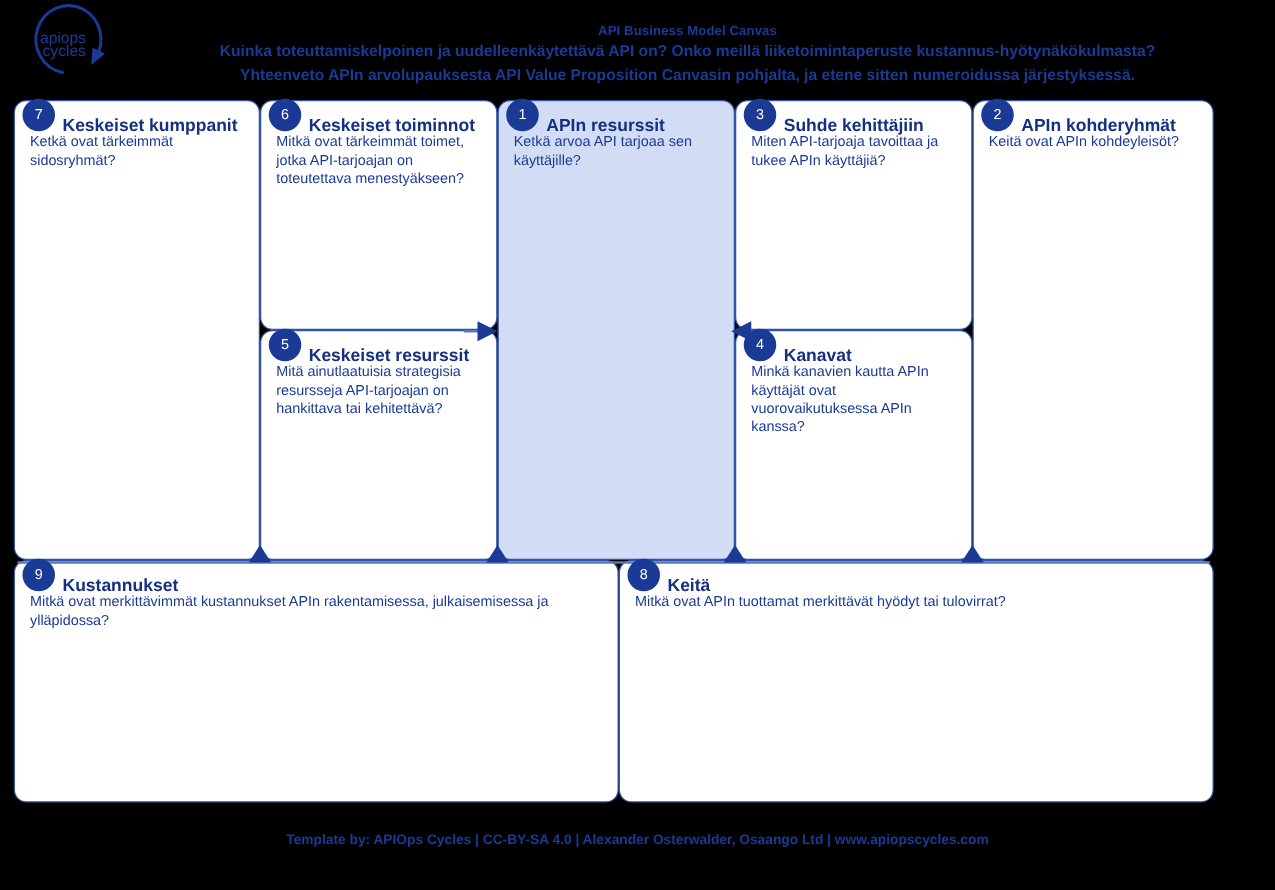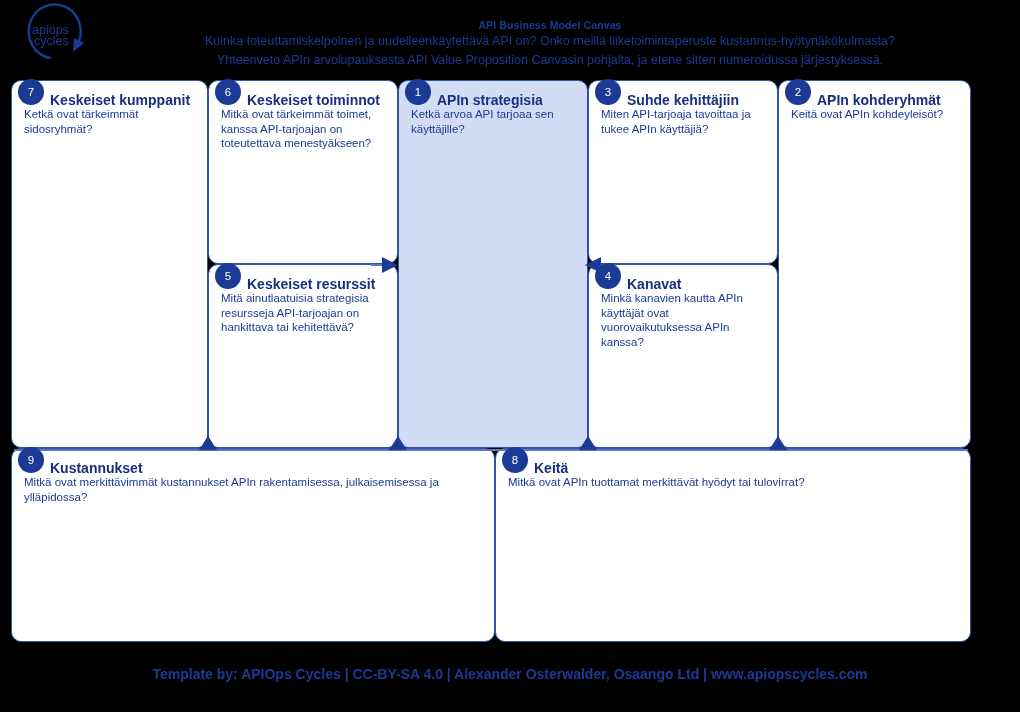--- a/index.html
+++ b/index.html
@@ -21,21 +21,21 @@
   #logo svg{display:block;}
 
   #header-text{
     position:absolute;left:100px;top:18px;width:900px;text-align:center;
   }
   .hdr-title{
     font-size:10.5px;font-weight:bold;color:#1b3a96;
     letter-spacing:.1px;line-height:14px;
   }
   .hdr-sub{
-    font-size:12.5px;font-weight:normal;color:#1b3a96;
+    font-size:12.5px;font-weight:bold;color:#1b3a96;
     line-height:19px;letter-spacing:0px;
   }
 
   
   #canvas{
     position:absolute;left:11px;top:80px;width:960px;height:562px;
   }
 
   .cell{
     position:absolute;
@@ -80,21 +80,21 @@
 
   
   #connectors{
     position:absolute;left:0;top:0;width:1020px;height:712px;
     pointer-events:none;
   }
 
   
   #footer{
     position:absolute;left:0;top:666px;width:1020px;text-align:center;
-    font-size:14px;font-weight:bold;color:#1b3a96;
+    font-size:11px;font-weight:bold;color:#1b3a96;
   }
 </style>
 </head>
 <body>
 
 <div id="header">
 
   <div id="logo">
     <svg width="78" height="62" viewBox="0 0 78 62">
       <path d="M60 47 A26 27 0 1 0 34 58" fill="none" stroke="#1b3a96" stroke-width="2.4" stroke-linecap="round"></path>
@@ -118,36 +118,36 @@
     <div class="cell-body">
       <div class="cell-title">Keskeiset kumppanit</div>
       <div class="cell-desc">Ketkä ovat tärkeimmät sidosryhmät?</div>
     </div>
   </div>
 
   <div class="cell" id="cell-6">
     <div class="badge">6</div>
     <div class="cell-body">
       <div class="cell-title">Keskeiset toiminnot</div>
-      <div class="cell-desc">Mitkä ovat tärkeimmät toimet, kanssa API-tarjoajan on toteutettava menestyäkseen?</div>
+      <div class="cell-desc">Mitkä ovat tärkeimmät toimet, jotka API-tarjoajan on toteutettava menestyäkseen?</div>
     </div>
   </div>
 
   <div class="cell" id="cell-5">
     <div class="badge">5</div>
     <div class="cell-body">
       <div class="cell-title">Keskeiset resurssit</div>
       <div class="cell-desc">Mitä ainutlaatuisia strategisia resursseja API-tarjoajan on hankittava tai kehitettävä?</div>
     </div>
   </div>
 
   <div class="cell highlight" id="cell-1">
     <div class="badge">1</div>
     <div class="cell-body">
-      <div class="cell-title">APIn strategisia</div>
+      <div class="cell-title">APIn resurssit</div>
       <div class="cell-desc">Ketkä arvoa API tarjoaa sen käyttäjille?</div>
     </div>
   </div>
 
   <div class="cell" id="cell-3">
     <div class="badge">3</div>
     <div class="cell-body">
       <div class="cell-title">Suhde kehittäjiin</div>
       <div class="cell-desc">Miten API-tarjoaja tavoittaa ja tukee APIn käyttäjiä?</div>
     </div>

